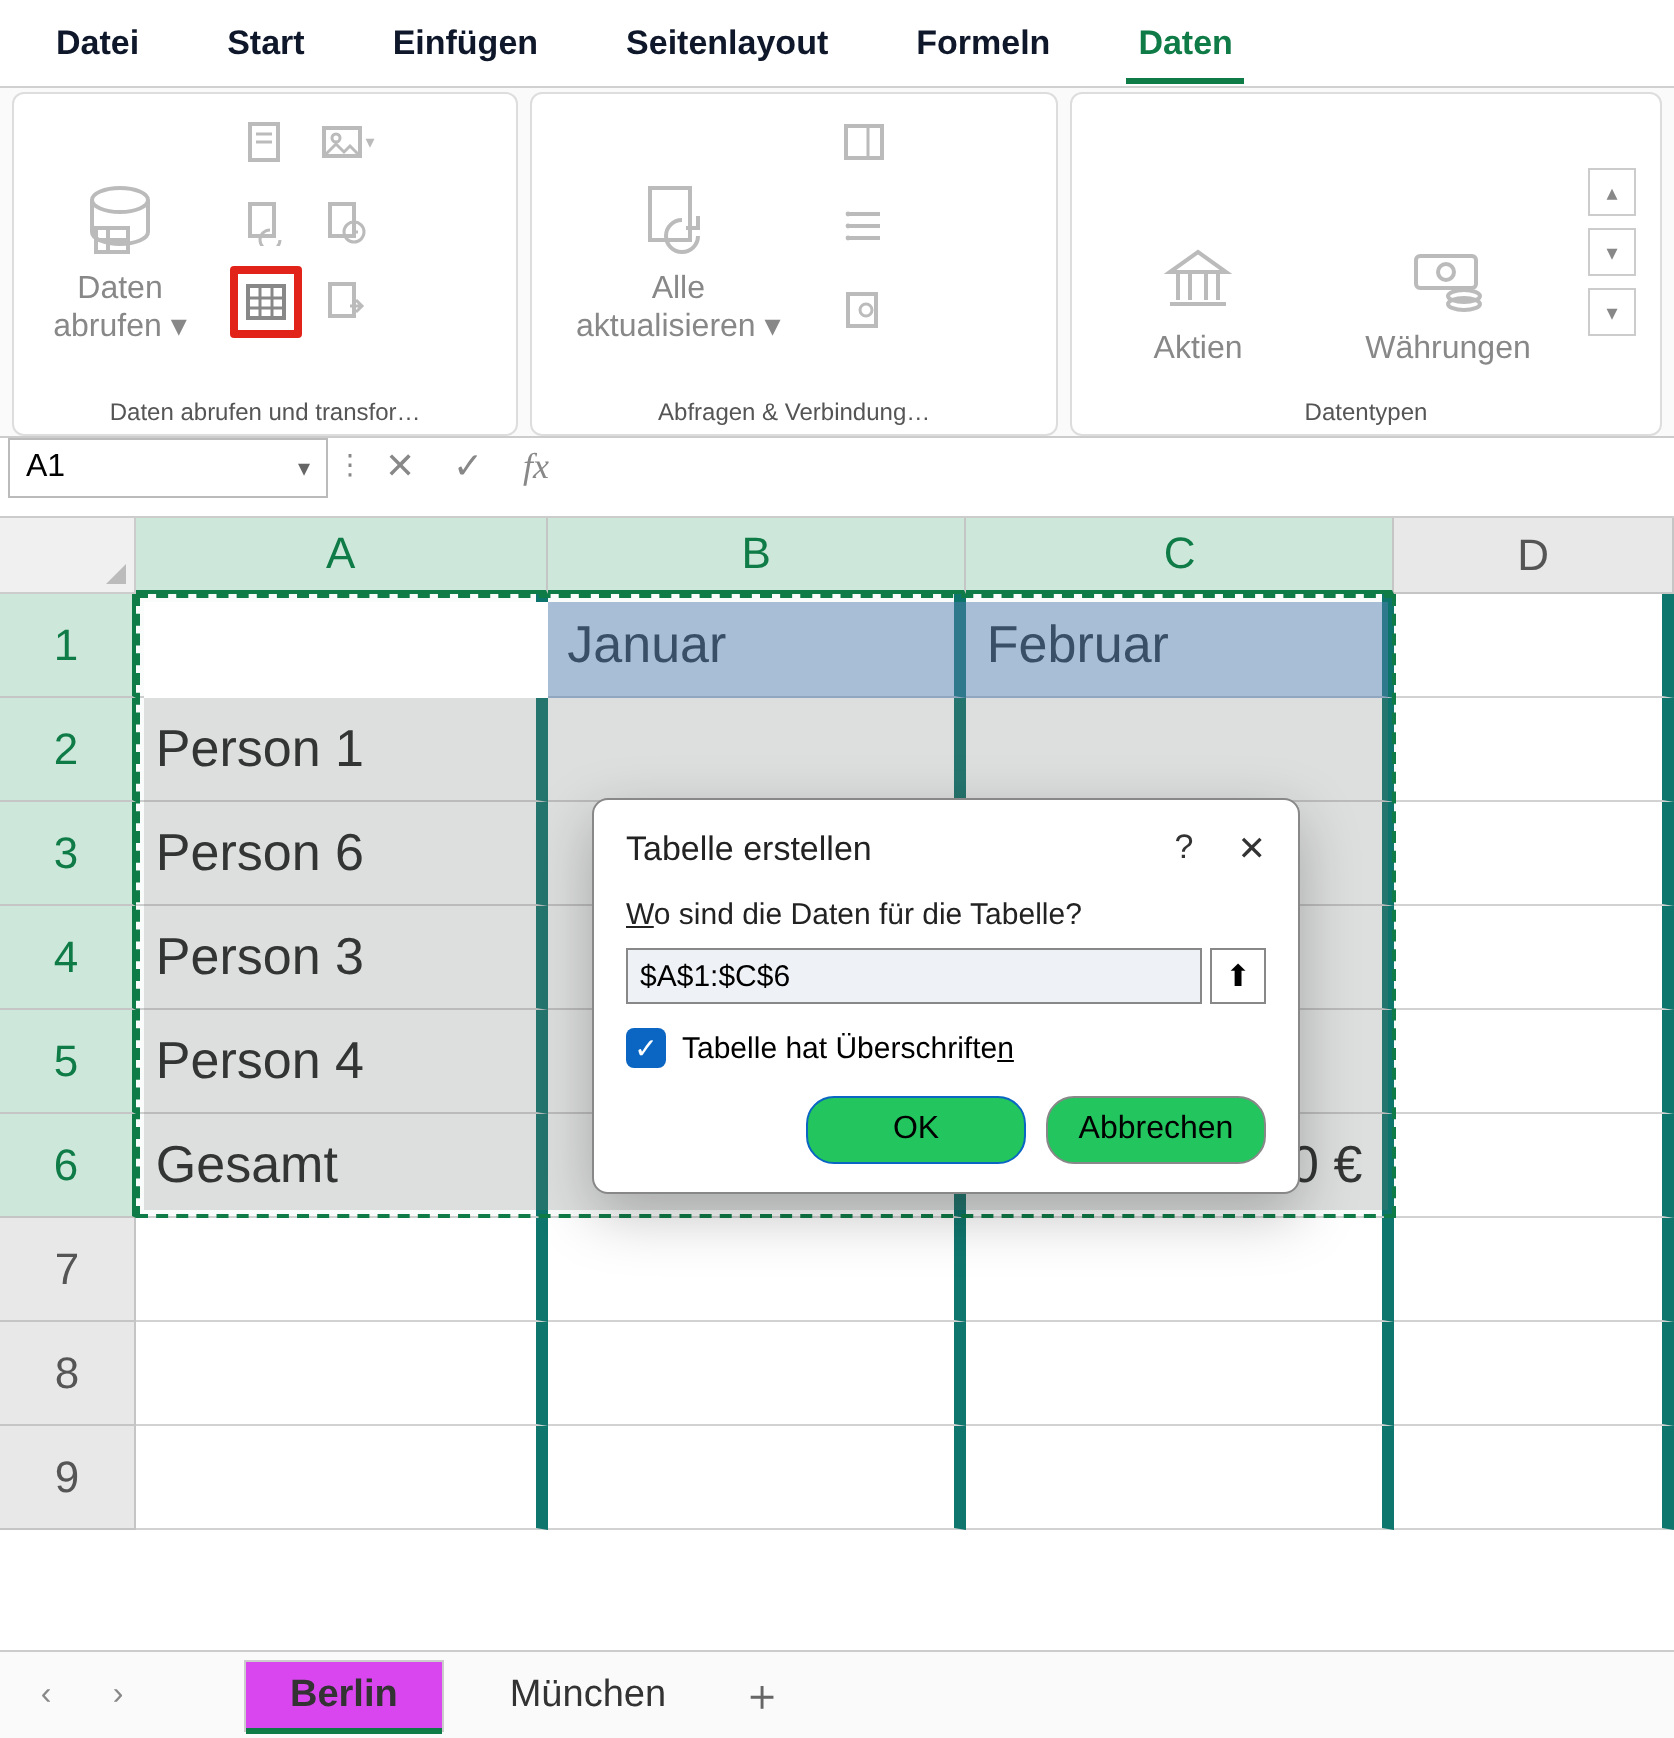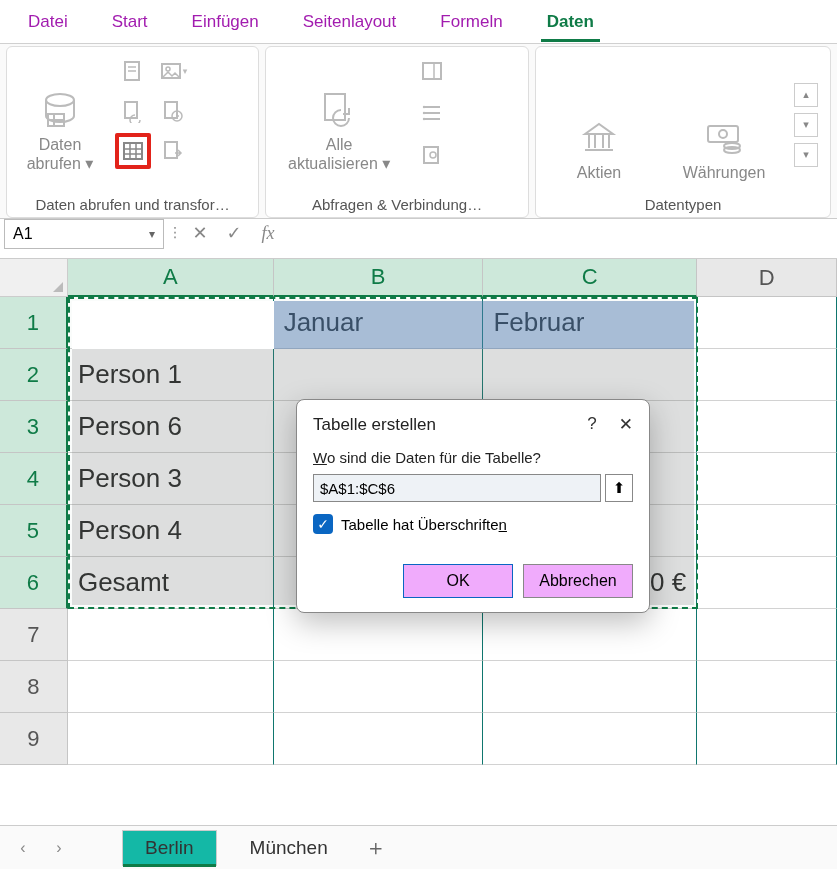--- a/index.html
+++ b/index.html
@@ -1,28 +1,28 @@
 <!DOCTYPE html>
 <html><head>
 <meta charset="utf-8">
 <style>
 * { box-sizing: border-box; margin: 0; padding: 0; }
 body { font-family: "Segoe UI", Arial, sans-serif; font-size: 14px; background: #fff; width: 837px; height: 869px; overflow: hidden; position: relative; }
 
 
 .ribbon-tabs { display: flex; height: 44px; border-bottom: 1px solid #d0d0d0; align-items: center; padding: 0 8px; gap: 4px; }
-.ribbon-tab { padding: 10px 20px; font-size: 17px; color: #a21caf; cursor: pointer; position: relative; }
+.ribbon-tab { padding: 10px 20px; font-size: 17px; color: #0f172a; cursor: pointer; position: relative; font-weight: bold; }
 .ribbon-tab.active { color: #0f7b47; font-weight: 600; }
 .ribbon-tab.active::after { content: ""; position: absolute; bottom: 0; left: 14px; right: 14px; height: 3px; background: #0f7b47; }
 
 
 .ribbon-body { display: flex; height: 175px; border-bottom: 1px solid #ccc; background: #fafafa; padding: 2px 6px 0 6px; gap: 6px; }
 .ribbon-group { border: 1px solid #ddd; border-radius: 6px; padding: 6px 8px 4px 8px; display: flex; flex-direction: column; justify-content: space-between; background: #fff; }
 .ribbon-group-content { flex: 1; display: flex; gap: 10px; align-items: flex-start; }
-.ribbon-group-label { text-align: center; font-size: 15px; color: #555; padding-top: 4px; white-space: nowrap; overflow: hidden; text-overflow: ellipsis; }
+.ribbon-group-label { text-align: center; font-size: 12px; color: #555; padding-top: 4px; white-space: nowrap; overflow: hidden; text-overflow: ellipsis; }
 .bigbtn { display: flex; flex-direction: column; align-items: center; justify-content: flex-end; height: 120px; width: 90px; color: #888; font-size: 16px; line-height: 1.15; text-align: center; }
 .bigbtn svg { width: 40px; height: 40px; margin-bottom: 6px; }
 .smallgrid { display: grid; grid-template-columns: repeat(2, 36px); grid-auto-rows: 36px; gap: 4px; }
 .smallbtn { width: 36px; height: 36px; display: flex; align-items: center; justify-content: center; color: #999; }
 .smallbtn svg { width: 24px; height: 24px; }
 .highlight-red { border: 4px solid #e2231a; border-radius: 2px; }
 .vcol { display: flex; flex-direction: column; gap: 6px; width: 36px; }
 .chevbox { width: 28px; display: flex; flex-direction: column; gap: 6px; padding-top: 4px; }
 .chevbtn { width: 24px; height: 24px; border: 1px solid #ccc; display: flex; align-items: center; justify-content: center; color: #888; font-size: 11px; }
 
@@ -37,21 +37,21 @@
 
 .grid { position: relative; }
 .col-headers { display: flex; height: 38px; }
 .corner { width: 68px; border-right: 1px solid #ccc; border-bottom: 1px solid #ccc; background: #f0f0f0; position: relative; }
 .corner::after { content: ""; position: absolute; right: 4px; bottom: 4px; width: 0; height: 0; border-left: 10px solid transparent; border-bottom: 10px solid #bbb; }
 .col-h { border-right: 1px solid #c5c5c5; border-bottom: 1px solid #c5c5c5; display: flex; align-items: center; justify-content: center; font-size: 22px; color: #555; background: #e8e8e8; }
 .col-h.sel { background: #cde8da; color: #0f7b47; border-bottom: 2px solid #0f7b47; }
 .row { display: flex; height: 52px; }
 .row-h { width: 68px; border-right: 1px solid #c5c5c5; border-bottom: 1px solid #c5c5c5; display: flex; align-items: center; justify-content: center; font-size: 22px; color: #555; background: #e8e8e8; }
 .row-h.sel { background: #cde8da; color: #0f7b47; border-right: 2px solid #0f7b47; }
-.cell { border-right: 1px solid #0f766e; border-bottom: 1px solid #d2d2d2; display: flex; align-items: center; padding: 0 10px; font-size: 26px; color: #222; background: #fff; }
+.cell { border-right: 6px solid #0f766e; border-bottom: 1px solid #d2d2d2; display: flex; align-items: center; padding: 0 10px; font-size: 26px; color: #222; background: #fff; }
 .cell.right { justify-content: flex-end; }
 
 
 .selection { position: absolute; border: 2px dashed #0f7b47; pointer-events: none; background: rgba(15,123,71,0.02); }
 .selection-inner { position: absolute; left: 2px; top: 2px; right: 2px; bottom: 2px; background: rgba(120,120,120,0.22); }
 .sel-r1 { position: absolute; left: 2px; top: 2px; right: 2px; height: 48px; background: rgba(70,130,200,0.35); }
 .active-cell { position: absolute; background: #fff; }
 
 
 .dialog { position: absolute; width: 354px; background: #fff; border: 1px solid #888; border-radius: 8px; box-shadow: 0 10px 30px rgba(0,0,0,0.25); padding: 14px 16px 14px 16px; }
@@ -60,28 +60,28 @@
 .dialog-icons { display: flex; gap: 22px; font-size: 17px; color: #333; }
 .dialog-prompt { font-size: 15px; color: #222; margin-bottom: 8px; }
 .dialog-prompt .u { text-decoration: underline; }
 .dialog-input-row { display: flex; align-items: center; gap: 4px; margin-bottom: 12px; }
 .dialog-input { flex: 1; height: 28px; border: 1px solid #888; padding: 0 6px; font-size: 15px; background: #eef2f6; }
 .dialog-collapse { width: 28px; height: 28px; border: 1px solid #888; display: flex; align-items: center; justify-content: center; font-size: 15px; }
 .dialog-check-row { display: flex; align-items: center; gap: 8px; font-size: 15px; margin-bottom: 14px; }
 .checkbox { width: 20px; height: 20px; border-radius: 4px; background: #0a66c2; display: flex; align-items: center; justify-content: center; color: #fff; font-size: 14px; }
 .dialog-check-row .u { text-decoration: underline; }
 .dialog-btn-row { display: flex; gap: 10px; justify-content: flex-end; }
-.dbtn { height: 34px; min-width: 110px; border: 1px solid #888; border-radius: 0; background: #f0abfc; font-size: 16px; display: flex; align-items: center; justify-content: center; margin-top: 16px; }
+.dbtn { height: 34px; min-width: 110px; border: 1px solid #888; border-radius: 14px; background: #22c55e; font-size: 16px; display: flex; align-items: center; justify-content: center; }
 .dbtn.primary { border: 1.5px solid #0a66c2; }
 
 
 .sheet-bar { position: absolute; bottom: 0; left: 0; right: 0; height: 44px; border-top: 1px solid #ccc; display: flex; align-items: center; padding: 0 10px; gap: 10px; background: #fafafa; }
 .sheet-nav { width: 26px; height: 26px; display: flex; align-items: center; justify-content: center; color: #888; font-size: 16px; }
 .sheet-tab { height: 36px; padding: 0 22px; display: flex; align-items: center; font-size: 19px; color: #333; border: 1px solid transparent; position: relative; cursor: pointer; }
-.sheet-tab.active { background: #14b8a6; border: 1px solid #ccc; border-bottom: none; font-weight: 400; }
+.sheet-tab.active { background: #d946ef; border: 1px solid #ccc; border-bottom: none; font-weight: 700; }
 .sheet-tab.active::after { content: ""; position: absolute; bottom: -1px; left: 0; right: 0; height: 3px; background: #0f7b47; }
 .sheet-add { width: 30px; height: 30px; display: flex; align-items: center; justify-content: center; font-size: 22px; color: #666; }
 
 .colA { width: 206px; }
 .colB { width: 210px; }
 .colC { width: 214px; }
 .colD { width: 140px; }
 </style>
 </head>
 <body>

